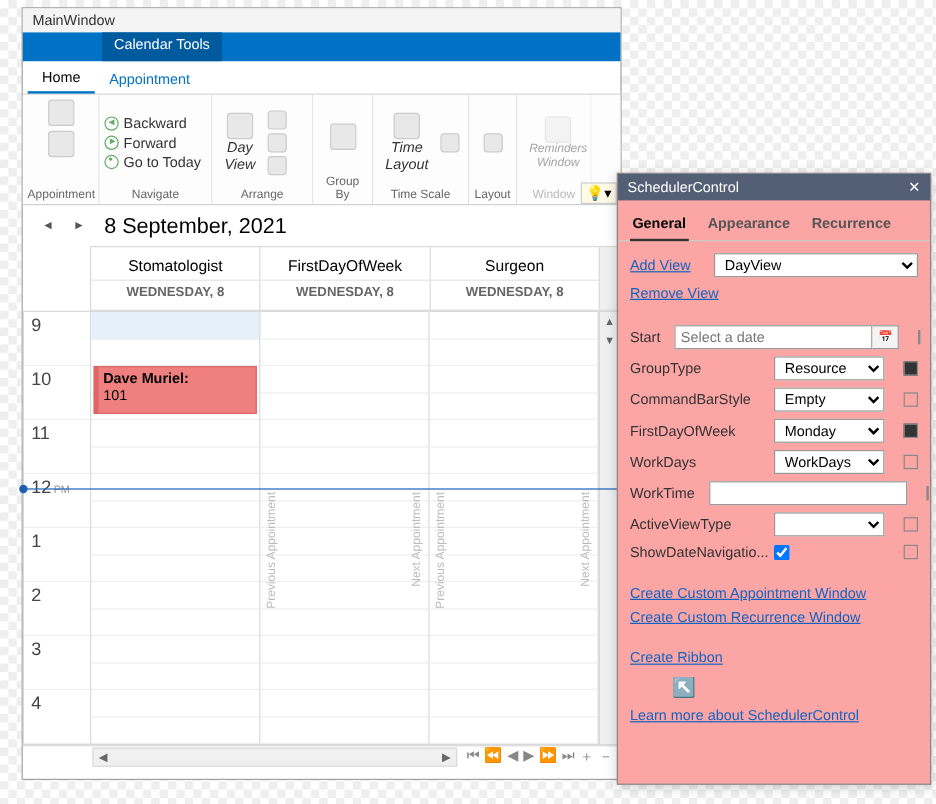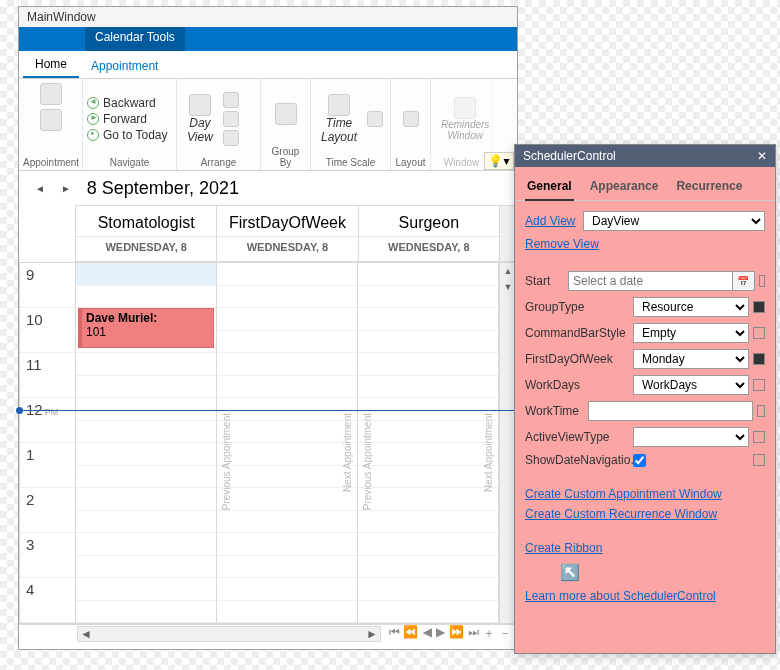--- a/index.html
+++ b/index.html
@@ -32,21 +32,21 @@
 .cir.t::after{content:"•";font-size:10px;position:absolute;left:2.5px;top:-2px;color:#6a6;}
 .faded{opacity:.45;}
 
 .sched { position:relative; height:478px;}
 .datehdr { height:34px; display:flex; align-items:center; gap:16px; padding-left:16px;}
 .arrow { color:#555; cursor:pointer; font-size:10px;}
 .datehdr h2 { font-size:18px; font-weight:400;}
 .cols { display:flex; padding:0 0 0 56px;}
 .chdr { flex:1; text-align:center; padding:4px 0; border:1px solid #d9d9d9; border-right:none; background:#fff;}
 .chdr:last-child{border-right:1px solid #d9d9d9; flex:0 0 18px; background:#f0f0f0;}
-.chdr .resname { font-size:16px; padding:4px;}
+.chdr .resname { font-size:13px; padding:4px;}
 .chdr .daylbl { font-size:11px; font-weight:700; color:#666; padding:4px; border-top:1px solid #e4e4e4;}
 .grid { position:relative; display:flex; height:362px;}
 .timescale { width:56px; border:1px solid #d9d9d9; border-right:none;}
 .trow { height:45px; border-bottom:1px solid #eee; position:relative; padding:3px 0 0 6px;}
 .thour { font-size:15px; color:#444;}
 .tpm { font-size:9px; color:#999; margin-left:2px;}
 .dcol { flex:1; border:1px solid #d9d9d9; border-right:none; position:relative;}
 .dcol.last{border-right:1px solid #d9d9d9;}
 .dcol .slot { height:22.5px; border-bottom:1px solid #eee;}
 .dcol .slot.sel { background:#e5f0f8;}
@@ -63,21 +63,21 @@
 .navbtns span{cursor:pointer;}
 
 
 .panel { position:absolute; left:514px; top:144px; width:262px; height:510px; background:#fca5a5; border:1px solid #888; z-index:2; box-shadow:0 2px 10px rgba(0,0,0,.2);}
 .phdr { height:22px; background:#535f75; color:#fff; display:flex; align-items:center; justify-content:space-between; padding:0 8px; font-size:12px;}
 .closex{cursor:pointer;}
 .ptabs { display:flex; border-bottom:1px solid #ccc; padding:6px 10px 0; gap:14px;}
 .ptab { padding:6px 2px; font-size:12px; font-weight:700; color:#555; cursor:pointer;}
 .ptab.sel { color:#000; border-bottom:2px solid #333; margin-bottom:-1px;}
 .pbody { padding:10px 10px;}
-.row { display:flex; align-items:center; margin-bottom:6px;}
+.row { display:flex; align-items:center; margin-bottom:6px;gap:12px;}
 .row .lab { width:108px; color:#333;}
 .row .lnk { color:#1364c1; text-decoration:underline; cursor:pointer;}
 .row input.txt,.row select { flex:1; height:20px; border:1px solid #999; padding:0 4px; font-size:12px; background:#fff;}
 .row .sq { width:12px; height:12px; margin-left:4px; border:1px solid #888;}
 .row .sq.f { background:#333;}
 .cb { width:13px; height:13px;}
 .datepick { display:flex; flex:1;}
 .datepick input{flex:1;}
 .dpbtn{width:22px;height:20px;border:1px solid #999;border-left:none;display:flex;align-items:center;justify-content:center;font-size:10px;background:#f4f4f4;}
 .sep { height:14px;}

